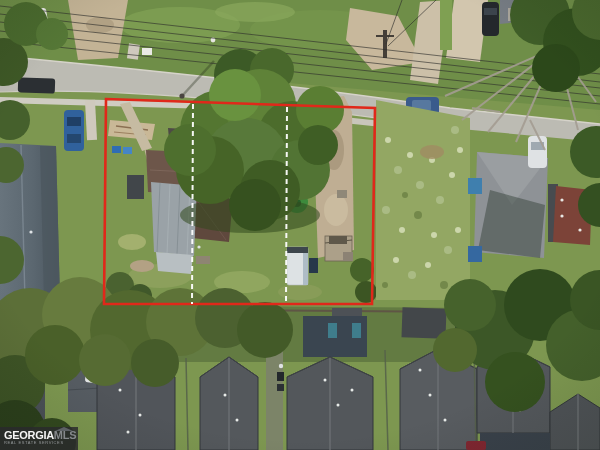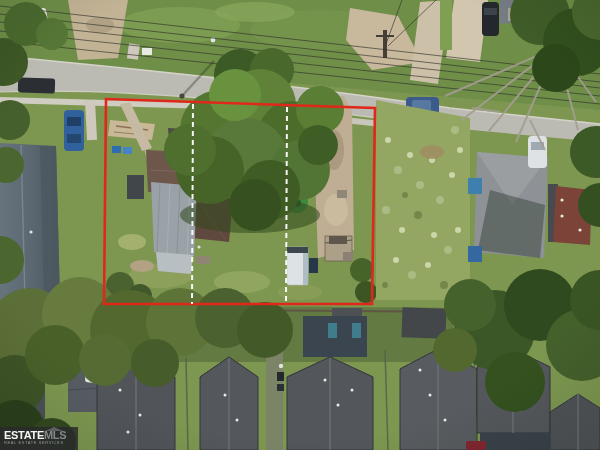--- a/index.html
+++ b/index.html
@@ -355,16 +355,16 @@
   <rect x="0" y="0" width="600" height="450" fill="url(#vig)"></rect>
 
   <g>
     <polygon fill="none" stroke="#e0281a" stroke-width="2.6" points="106,99 375,108 372,304 104,304"></polygon>
     <line stroke="#ffffff" stroke-width="2" stroke-dasharray="5 4" opacity=".95" x1="193" y1="104" x2="192" y2="304"></line>
     <line stroke="#ffffff" stroke-width="2" stroke-dasharray="5 4" opacity=".95" x1="287" y1="107" x2="286" y2="304"></line>
   </g>
 </svg>
 
 <div class="watermark">
-  <div class="wm-row"><span class="wm-georgia">ESTATE</span><span class="wm-mls-wrap"><span class="wm-roof"></span><span class="wm-mls">MLS</span></span></div>
+  <div class="wm-row"><span class="wm-georgia">GEORGIA</span><span class="wm-mls-wrap"><span class="wm-roof"></span><span class="wm-mls">MLS</span></span></div>
   <div class="wm-tagline">REAL ESTATE SERVICES</div>
 </div>
 </div>
 
 </body></html>

